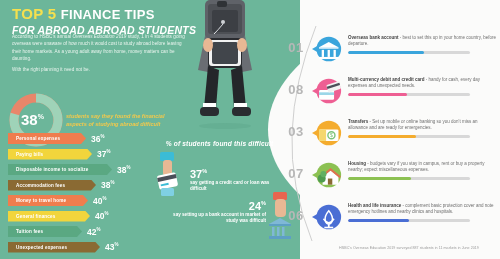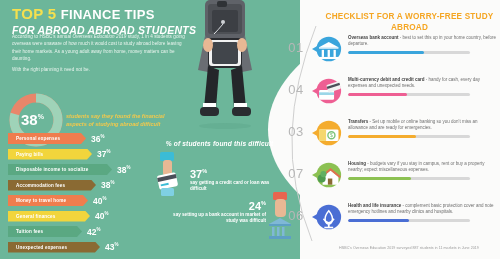--- a/index.html
+++ b/index.html
@@ -102,21 +102,21 @@
   
   .cl-title {
     position: absolute; left: 322px; top: 11px; width: 175px;
     color: #f5a623; font-size: 8.2px; font-weight: bold; text-align: center;
     line-height: 11px; letter-spacing: .2px;
   }
   .cl-items { position: absolute; left: 286px; top: 34px; width: 214px; }
   .cl-item { position: relative; height: 42px; }
   .cl-num {
     position: absolute; left: 0; top: 6px; width: 20px;
-    color: #b7b7b7; font-size: 13px; font-weight: normal; text-align: center;
+    color: #b7b7b7; font-size: 13px; font-weight: bold; text-align: center;
     letter-spacing: .5px;
   }
   .cl-badge {
     position: absolute; left: 26px; top: 0px; width: 30px; height: 30px;
   }
   .cl-body { position: absolute; left: 62px; top: 1px; width: 150px; }
   .cl-text { font-size: 4.5px; line-height: 6.4px; color: #6e6e6e; }
   .cl-text b { color: #3f3f3f; font-weight: bold; }
   .cl-prog {
     margin-top: 3px; height: 3.6px; width: 122px;
@@ -268,21 +268,20 @@
     <rect x="4" y="44" width="22" height="3" fill="#5d9fc4"></rect>
   </svg>
 
   <div class="stat stat2">
     <div class="stat-num">
       <span>24</span><sup>%</sup>
     </div>
     <div class="stat-txt">say setting up a bank account in market of study was difficult</div>
   </div>
 
-  <div class="cl-title">CHECKLIST FOR A WORRY-FREE STUDY ABROAD</div>
 
   <svg class="timeline" width="40" height="215" viewBox="0 0 40 215">
     <path d="M30 0 Q8 55 6 107 Q4 160 26 215" stroke="#cfcfcf" stroke-width="1" fill="none"></path>
   </svg>
 
   <div class="cl-items" id="cl-items">
       <div class="cl-item">
         <div class="cl-num">01</div>
         <svg class="cl-badge" viewBox="0 0 34 30">
           <path d="M0 15 L9 10 L9 20 Z" fill="#3aa5dc"></path>
@@ -297,21 +296,21 @@
           </g>
         </svg>
         <div class="cl-body">
           <div class="cl-text"><b>Overseas bank account</b><span> - best to set this up in your home country, before departure.</span></div>
           <div class="cl-prog">
             <span style="width:62%;background:#3aa5dc"></span>
           </div>
         </div>
       </div>
       <div class="cl-item">
-        <div class="cl-num">04</div>
+        <div class="cl-num">08</div>
         <svg class="cl-badge" viewBox="0 0 34 30">
           <path d="M0 15 L9 10 L9 20 Z" fill="#ee5f93"></path>
           <circle cx="19" cy="15" r="14" fill="#ee5f93"></circle>
           <g transform="translate(4,0)">
             <rect x="4" y="14" width="17" height="11" rx="1.5" fill="#fff"></rect>
             <rect x="4" y="16.5" width="17" height="3" fill="#9bd6e8"></rect>
             <rect x="13" y="6" width="15" height="9" rx="1.5" fill="#f2f2f2" transform="rotate(-18 20 10)"></rect>
             <rect x="13" y="8" width="15" height="2.6" fill="#4a4f58" transform="rotate(-18 20 10)"></rect>
           </g>
         </svg>

